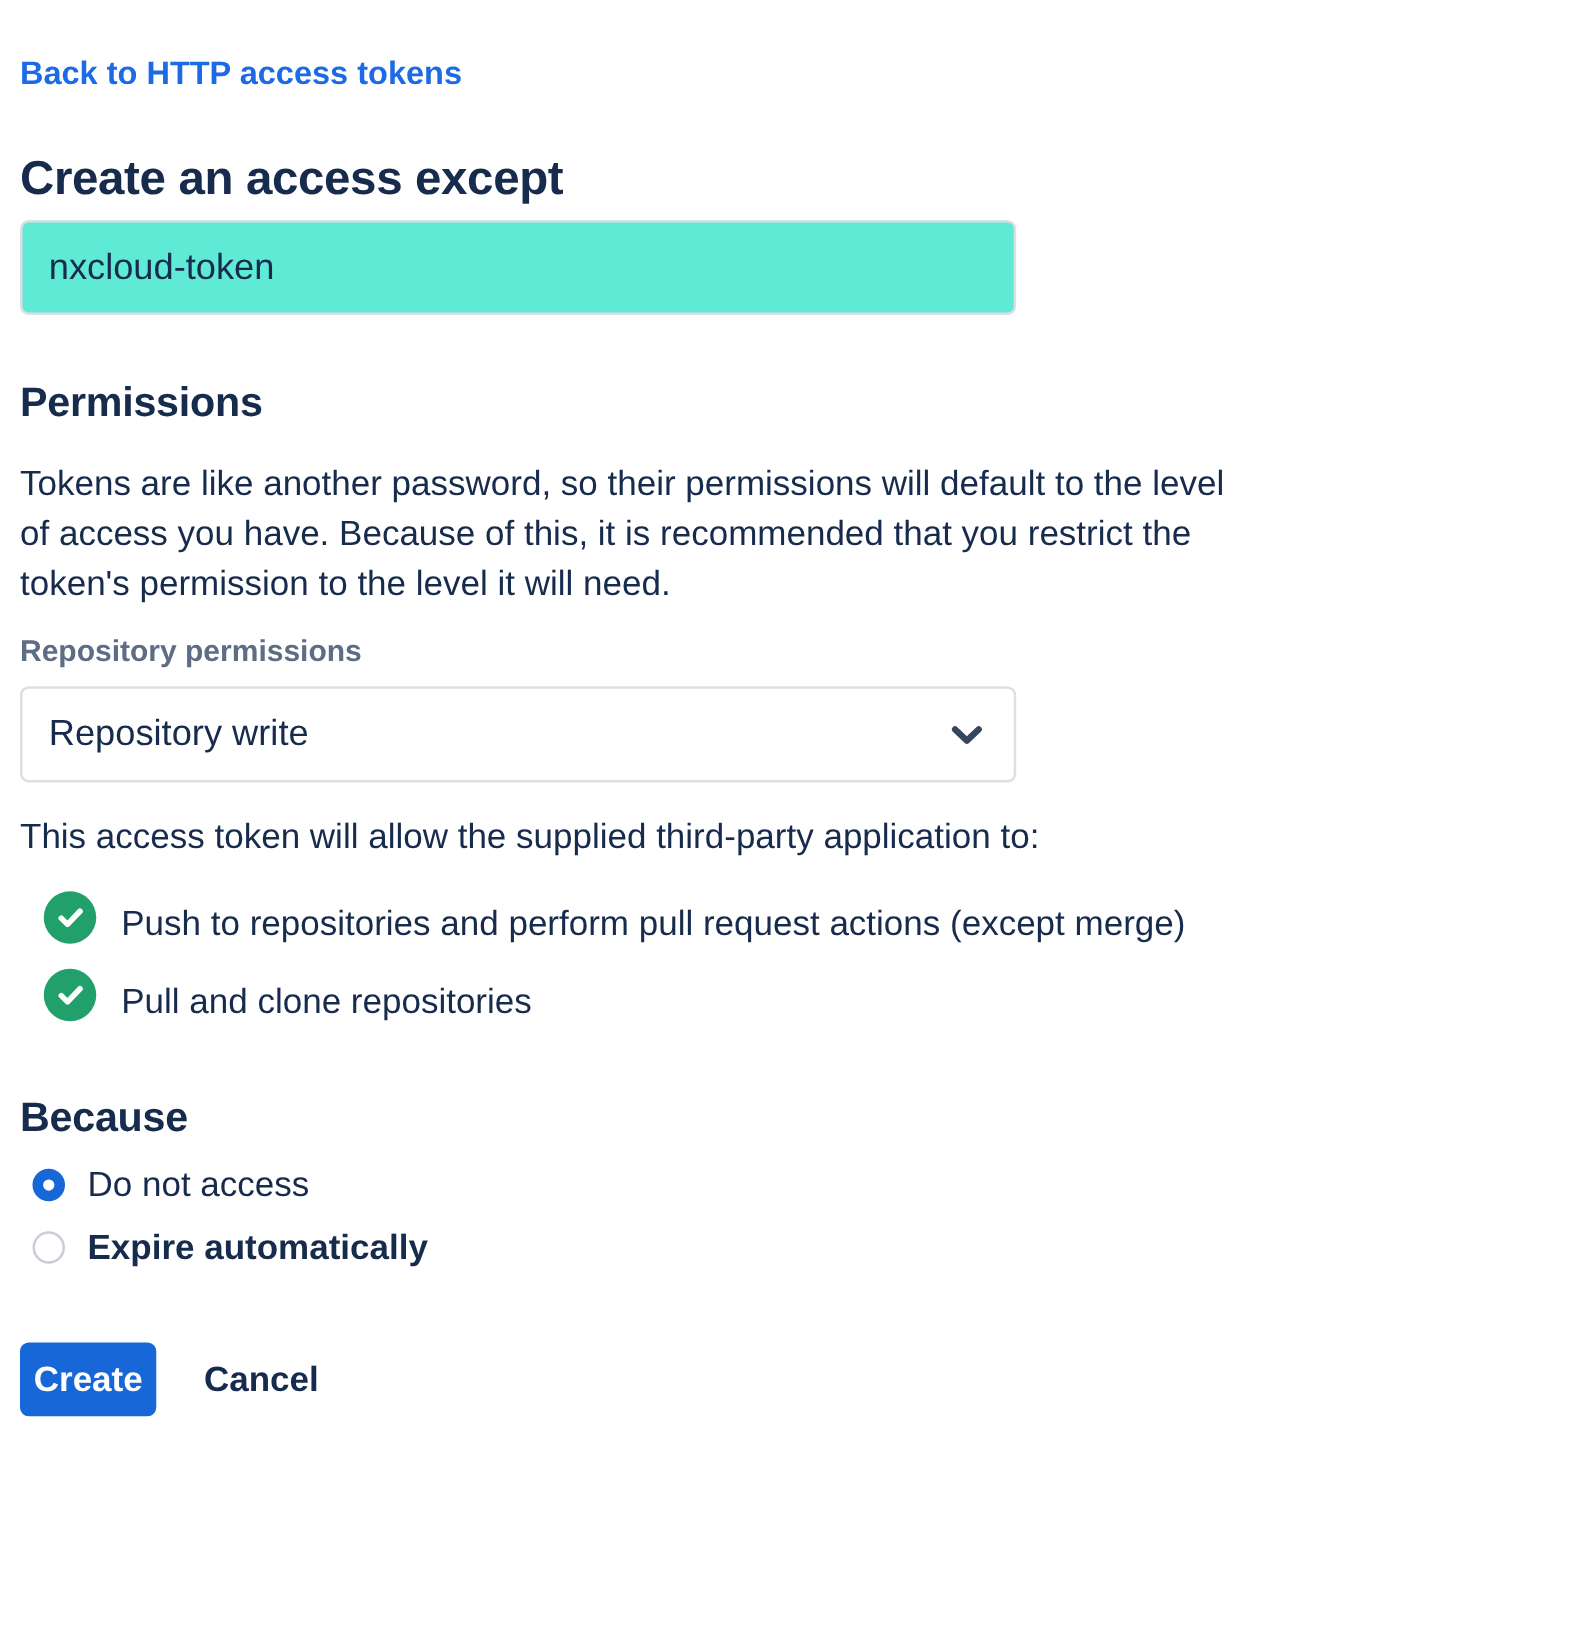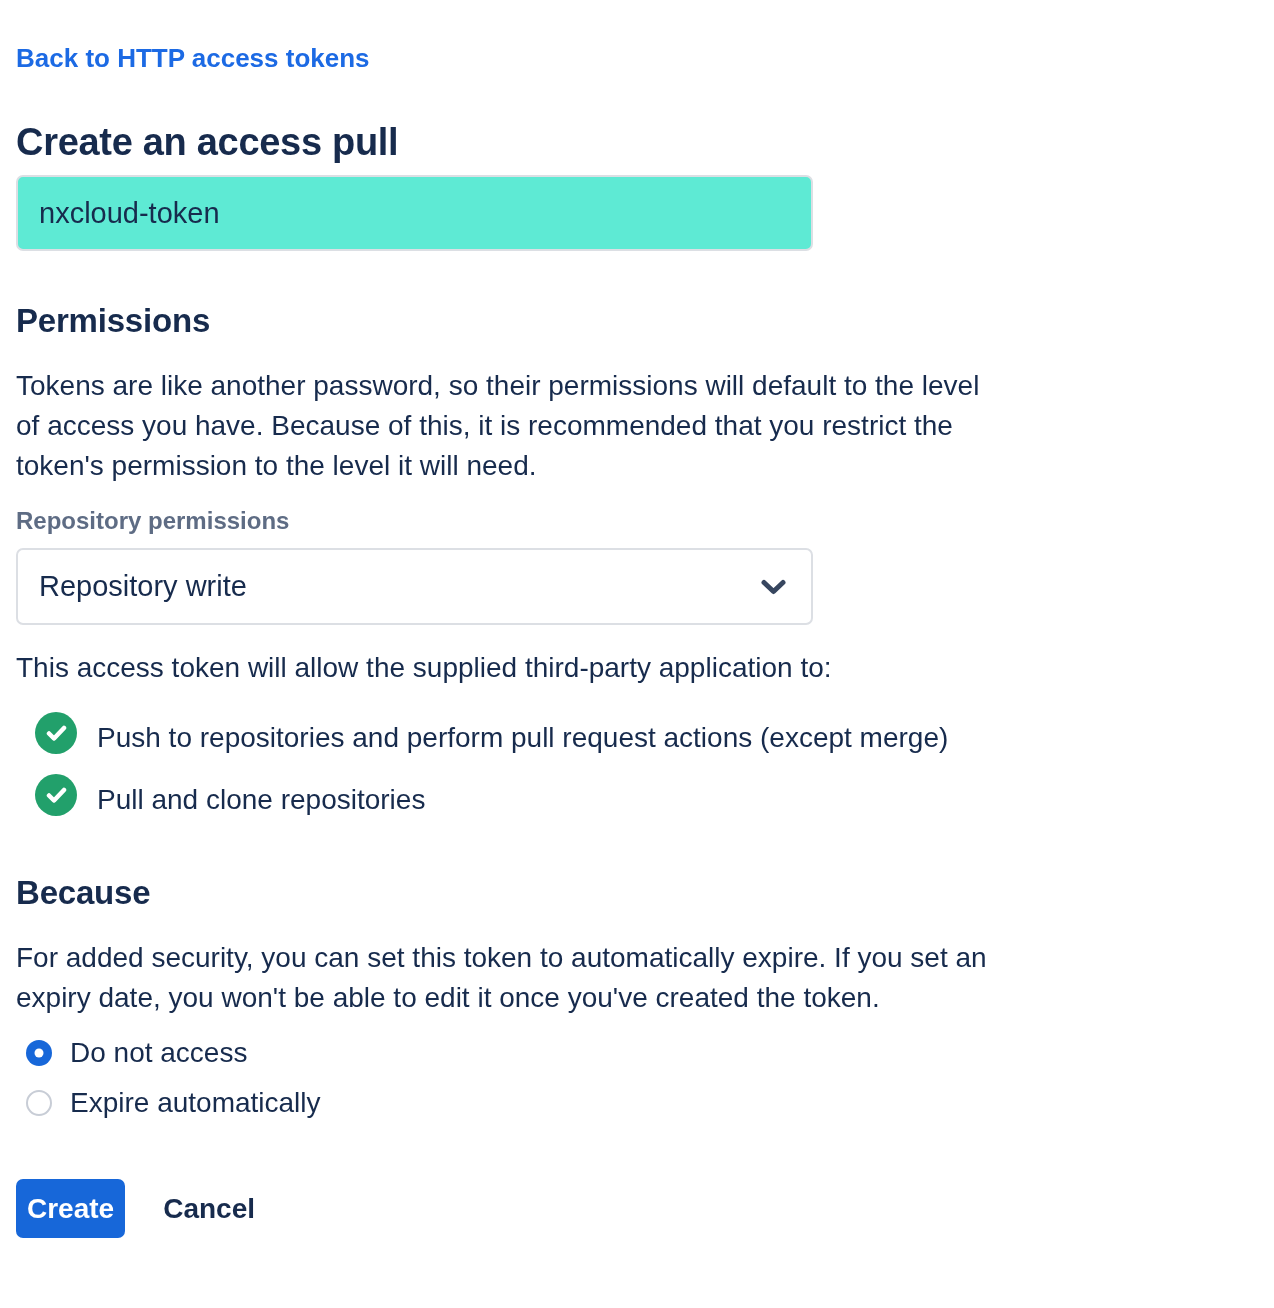--- a/index.html
+++ b/index.html
@@ -134,21 +134,21 @@
 
   .radio-group { margin-top: 21px; }
   .radio-row {
     display: flex;
     align-items: center;
     gap: 18px;
     padding-left: 10px;
     height: 28px;
     cursor: pointer;
   }
-  .radio-row + .radio-row { margin-top: 22px; }
+  .radio-row + .radio-row { margin-top: 22px; font-weight: bold; }
   .radio {
     flex: 0 0 auto;
     width: 26px;
     height: 26px;
     border-radius: 50%;
     border: 2px solid var(--radio-unselected-border);
     background: #fff;
     position: relative;
   }
   .radio.selected {
@@ -195,21 +195,21 @@
     padding: 0;
   }
 </style>
 </head>
 <body>
 
 <div class="container">
 
   <a class="back-link" href="#">Back to HTTP access tokens</a>
 
-  <h1 class="page-title">Create an access pull</h1>
+  <h1 class="page-title">Create an access except</h1>
 
 
   <input class="text-input" type="text" value="nxcloud-token" style="">
 
   <h2 class="section-heading">Permissions</h2>
 
   <p class="body-text">Tokens are like another password, so their permissions will default to the level of access you have. Because of this, it is recommended that you restrict the token's permission to the level it will need.</p>
 
   <label class="field-label repo">Repository permissions</label>
 
@@ -238,21 +238,20 @@
         <svg width="21" height="17" viewBox="0 0 21 17">
           <path d="M3 8.5 L8 13.5 L18 3" stroke="#ffffff" stroke-width="4.5" fill="none" stroke-linecap="round" stroke-linejoin="round"></path>
         </svg>
       </span>
       <span class="capability-text">Pull and clone repositories</span>
     </li>
   </ul>
 
   <h2 class="section-heading expiry">Because</h2>
 
-  <p class="body-text">For added security, you can set this token to automatically expire. If you set an expiry date, you won't be able to edit it once you've created the token.</p>
 
   <div class="radio-group">
     <div class="radio-row">
       <span class="radio selected"></span>
       <span class="radio-label">Do not access</span>
     </div>
     <div class="radio-row">
       <span class="radio"></span>
       <span class="radio-label">Expire automatically</span>
     </div>

